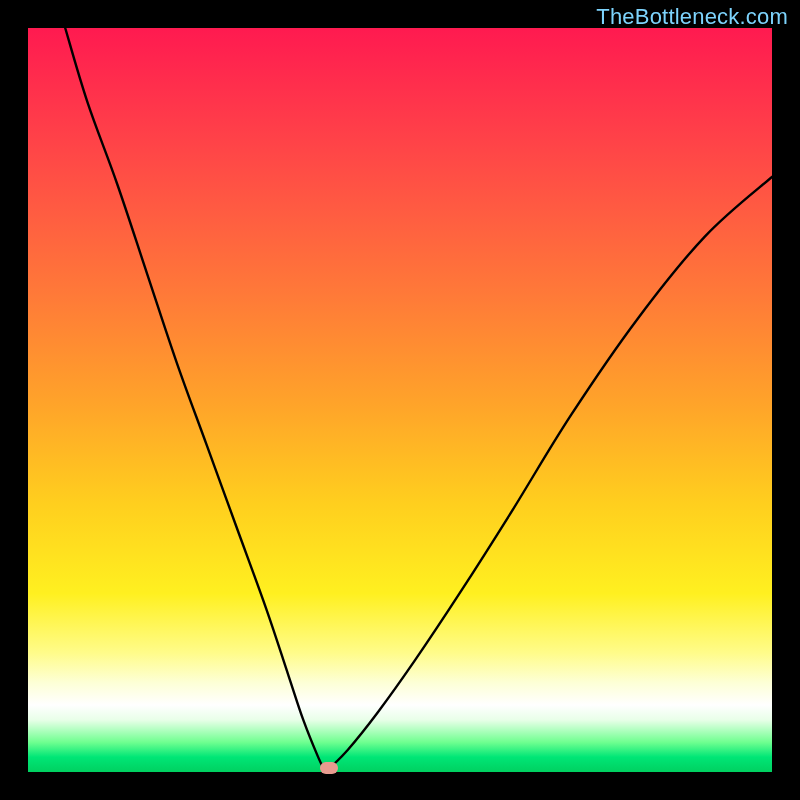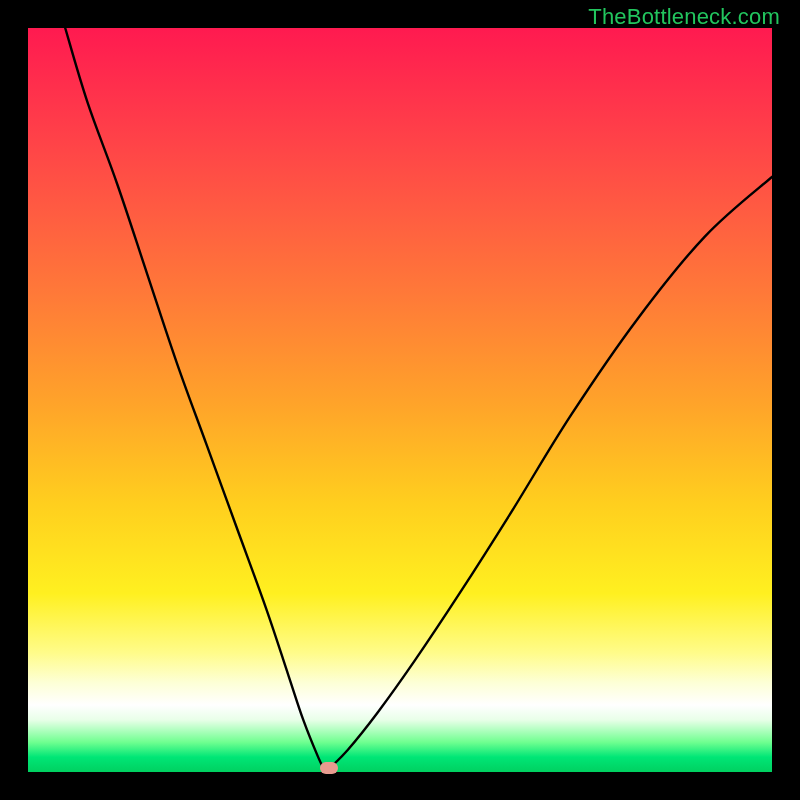--- a/index.html
+++ b/index.html
@@ -45,22 +45,22 @@
   .curve-svg {
     position: absolute;
     left: 28px;
     top: 28px;
     width: 744px;
     height: 744px;
   }
   .watermark {
     position: absolute;
     top: 4px;
-    right: 20px;
-    color: #22c55e;
+    right: 12px;
+    color: #7dd3fc;
     font-size: 22px;
     letter-spacing: 0.2px;
     user-select: none;
   }
   .marker {
     position: absolute;
     width: 18px;
     height: 12px;
     border-radius: 6px;
     background: #e79b8f;

